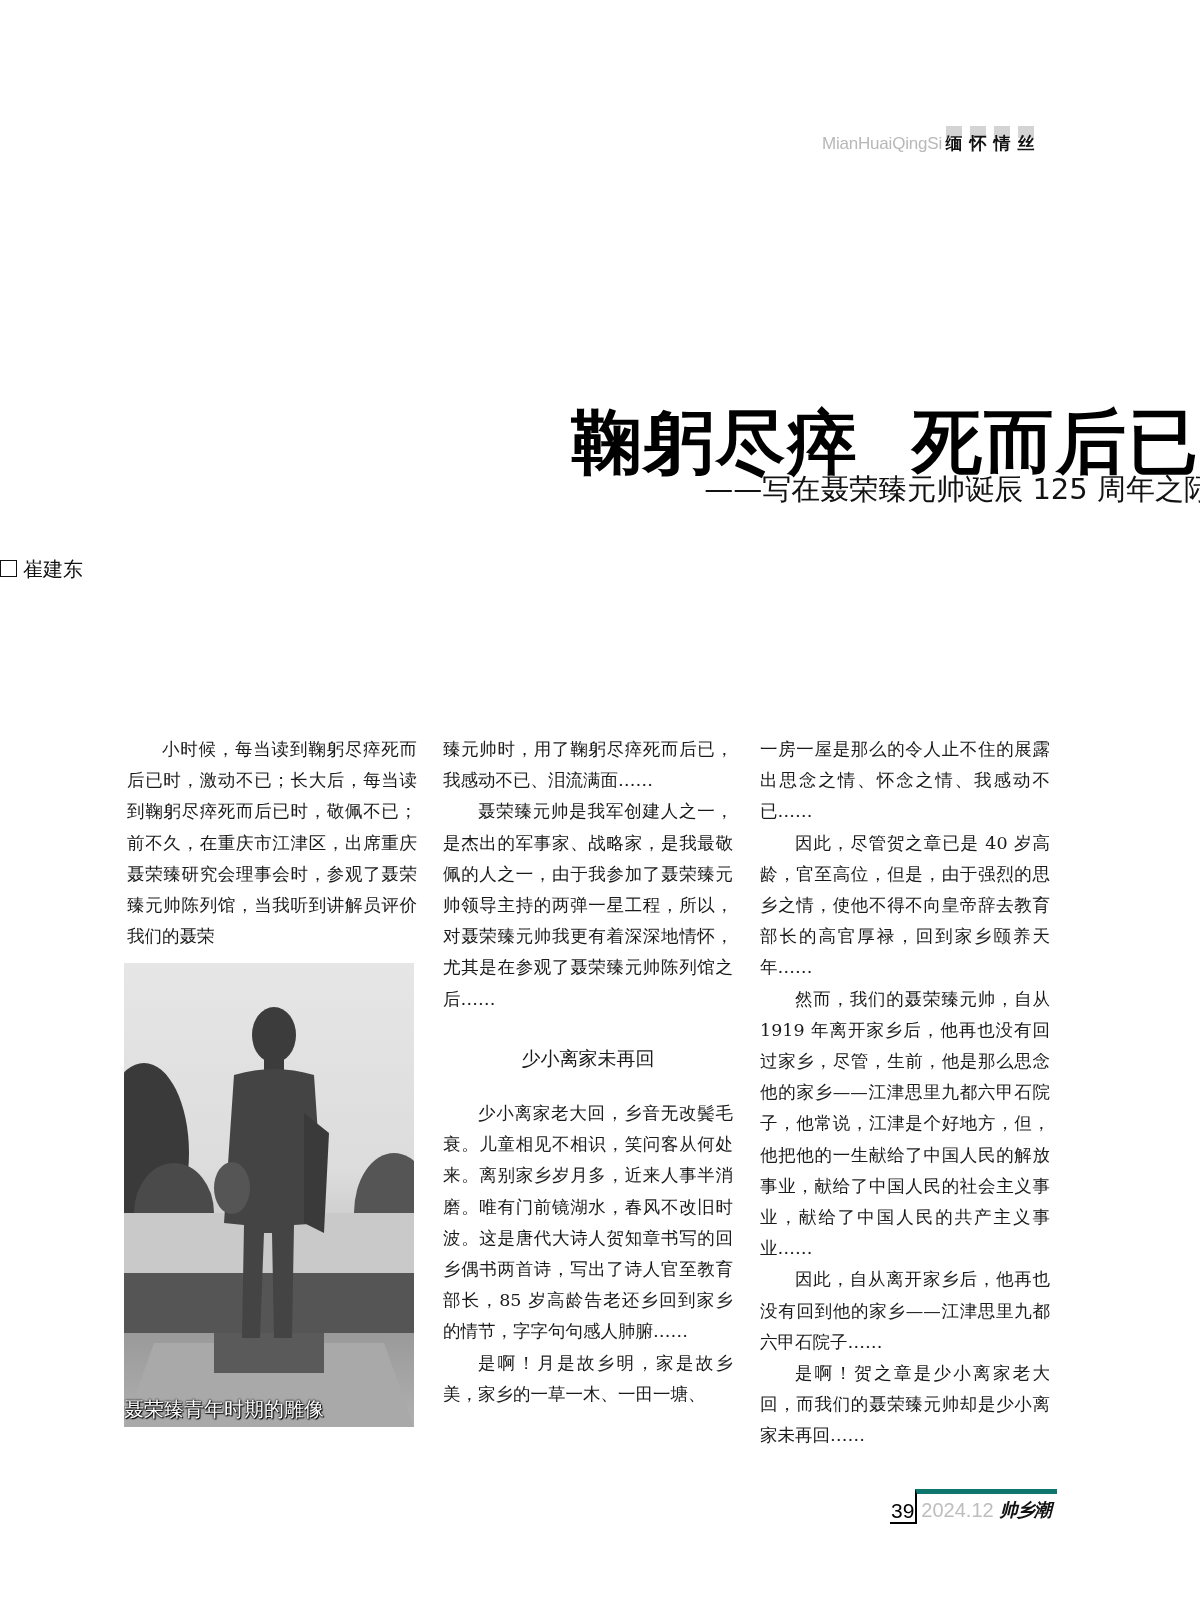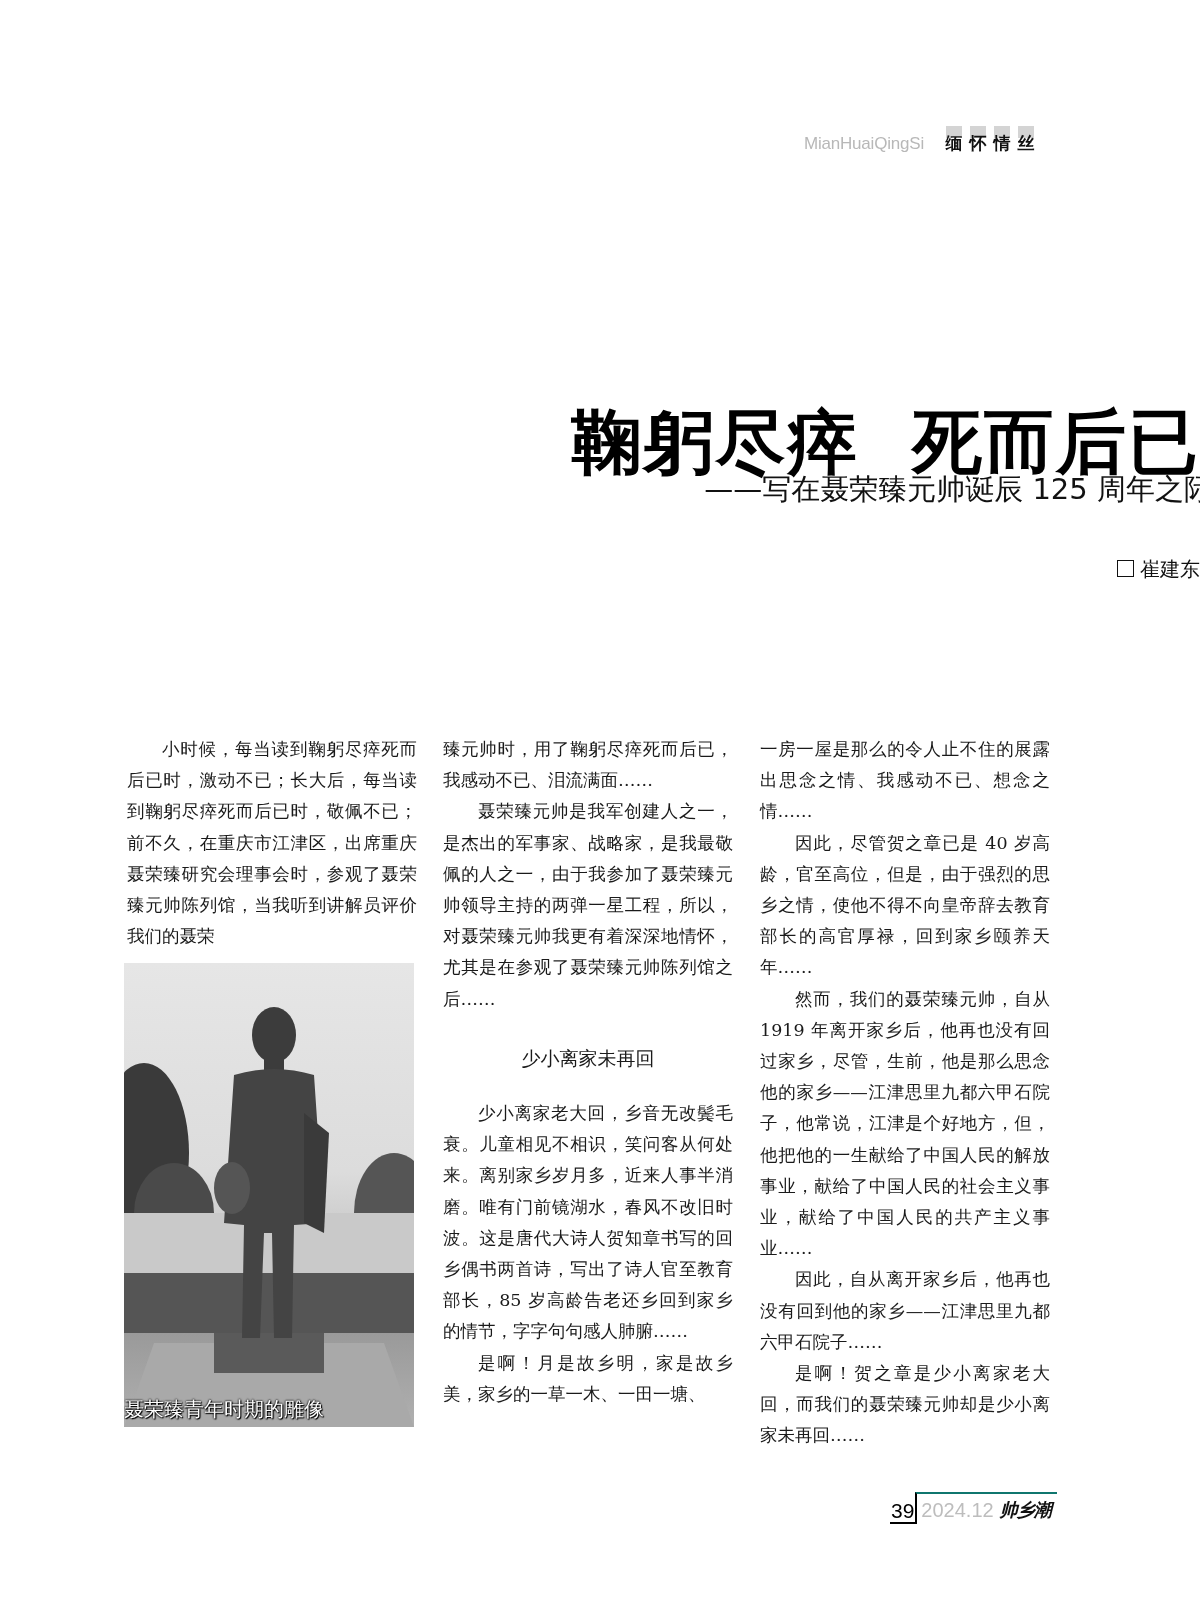--- a/index.html
+++ b/index.html
@@ -1,30 +1,30 @@
 <!DOCTYPE html>
 <html><head>
   <meta charset="utf-8">
   <style>
     html, body { margin: 0; padding: 0; }
     body {
       width: 1200px; height: 1616px; background: #ffffff; position: relative; overflow: hidden;
       font-family: "DejaVu Serif", "Liberation Serif", serif; color: #1a1a1a;
     }
-    .header { position: absolute; top: 132px; right: 162px; display: flex; align-items: center; gap: 18px; }
+    .header { position: absolute; top: 132px; right: 162px; display: flex; align-items: center; gap: 0; }
     .header-en { font-family: "Liberation Sans", "DejaVu Sans", sans-serif; font-size: 17px; color: #b8b8b8; letter-spacing: -0.2px; }
     .header-cn { display: flex; }
     .header-cn span { position: relative; font-family: "DejaVu Sans", sans-serif; font-weight: bold; font-size: 17px; width: 24px; text-align: center; color: #111; }
     .header-cn span::before { content: ""; position: absolute; left: 4px; top: -6px; width: 16px; height: 12px; background: #d4d4d4; z-index: -1; }
 
     .title { position: absolute; top: 360px; left: 0; width: 1200px; text-align: right;
       font-family: "DejaVu Sans", sans-serif; font-weight: bold; font-size: 70px; letter-spacing: 2px; color: #000; margin-top: 36px; }
     .subtitle { position: absolute; top: 470px; left: 13px; width: 1200px; text-align: right;
       font-family: "DejaVu Sans", sans-serif; font-size: 29px; color: #111; }
-    .author { position: absolute; top: 556px; left: 0; width: 1200px; text-align: right;
+    .author { position: absolute; top: 556px; left: 0; width: 1200px; text-align: left;
       font-family: "DejaVu Sans", sans-serif; font-size: 20px; color: #111; }
     .author .box { display: inline-block; width: 15px; height: 15px; border: 1.6px solid #111; margin-right: 6px; vertical-align: -1px; }
 
     .col { position: absolute; width: 290px; font-size: 17.5px; line-height: 31.2px; text-align: justify; color: #1a1a1a; }
     .col p { margin: 0; text-indent: 2em; }
     .col p.cont { text-indent: 0; }
     .col1 { left: 127px; top: 734px; }
     .col2 { left: 443px; top: 734px; }
     .col3 { left: 760px; top: 734px; }
     .section-heading { margin: 28px 0 24px 0 !important; text-indent: 0 !important; text-align: center;
@@ -32,21 +32,21 @@
 
     .photo { position: absolute; left: 124px; top: 963px; width: 290px; height: 464px; overflow: hidden;
       background: linear-gradient(#e6e6e6 0%, #dcdcdc 45%, #c8c8c8 60%, #9a9a9a 80%, #b0b0b0 100%); }
     .photo svg { position: absolute; left: 0; top: 0; }
     .caption { position: absolute; left: 0; bottom: 4px; width: 282px; text-align: left;
       font-family: "DejaVu Serif", serif; font-size: 20px; color: #ffffff;
       text-shadow: 0 0 2px #000, 0 0 2px #000, 1px 1px 1px #000; }
 
     .footer { position: absolute; top: 1484px; left: 890px; display: flex; align-items: flex-end; }
     .page-num { font-family: "Liberation Sans", "DejaVu Sans", sans-serif; font-size: 21px; color: #000; border-bottom: 2px solid #000; padding: 0 1px 0 1px; line-height: 22px; margin-top: 16px; }
-    .issue-box { border-left: 2px solid #000; border-top: 2px solid #0f766e; padding: 2px 6px 0 4px; display: flex; align-items: center; height: 28px; margin-bottom: 0; }
+    .issue-box { border-left: 2px solid #000; border-top: 5px solid #0f766e; padding: 2px 6px 0 4px; display: flex; align-items: center; height: 28px; margin-bottom: 0; }
     .issue-date { font-family: "Liberation Sans", "DejaVu Sans", sans-serif; font-size: 20px; color: #bdbdbd; }
     .mag-name { font-family: "DejaVu Serif", serif; font-style: italic; font-weight: bold; font-size: 18px; margin-left: 6px; color: #111; letter-spacing: -1px; }
   </style>
 </head>
 <body>
 
 <div class="header">
   <span class="header-en">MianHuaiQingSi</span>
   <span class="header-cn">
     <span>缅</span>
@@ -93,21 +93,21 @@
 
 <div class="col col2">
   <p class="cont">臻元帅时，用了鞠躬尽瘁死而后已，我感动不已、泪流满面……</p>
   <p>聂荣臻元帅是我军创建人之一，是杰出的军事家、战略家，是我最敬佩的人之一，由于我参加了聂荣臻元帅领导主持的两弹一星工程，所以，对聂荣臻元帅我更有着深深地情怀，尤其是在参观了聂荣臻元帅陈列馆之后……</p>
   <p class="section-heading">少小离家未再回</p>
   <p>少小离家老大回，乡音无改鬓毛衰。儿童相见不相识，笑问客从何处来。离别家乡岁月多，近来人事半消磨。唯有门前镜湖水，春风不改旧时波。这是唐代大诗人贺知章书写的回乡偶书两首诗，写出了诗人官至教育部长，85 岁高龄告老还乡回到家乡的情节，字字句句感人肺腑……</p>
   <p>是啊！月是故乡明，家是故乡美，家乡的一草一木、一田一塘、</p>
 </div>
 
 <div class="col col3">
-  <p class="cont">一房一屋是那么的令人止不住的展露出思念之情、我感动不已、想念之情……</p>
+  <p class="cont">一房一屋是那么的令人止不住的展露出思念之情、怀念之情、我感动不已……</p>
   <p>因此，尽管贺之章已是 40 岁高龄，官至高位，但是，由于强烈的思乡之情，使他不得不向皇帝辞去教育部长的高官厚禄，回到家乡颐养天年……</p>
   <p>然而，我们的聂荣臻元帅，自从 1919 年离开家乡后，他再也没有回过家乡，尽管，生前，他是那么思念他的家乡——江津思里九都六甲石院子，他常说，江津是个好地方，但，他把他的一生献给了中国人民的解放事业，献给了中国人民的社会主义事业，献给了中国人民的共产主义事业……</p>
   <p>因此，自从离开家乡后，他再也没有回到他的家乡——江津思里九都六甲石院子……</p>
   <p>是啊！贺之章是少小离家老大回，而我们的聂荣臻元帅却是少小离家未再回……</p>
 </div>
 
 <div class="footer">
   <span class="page-num">39</span>
   <span class="issue-box">
     <span class="issue-date">2024.12</span>

